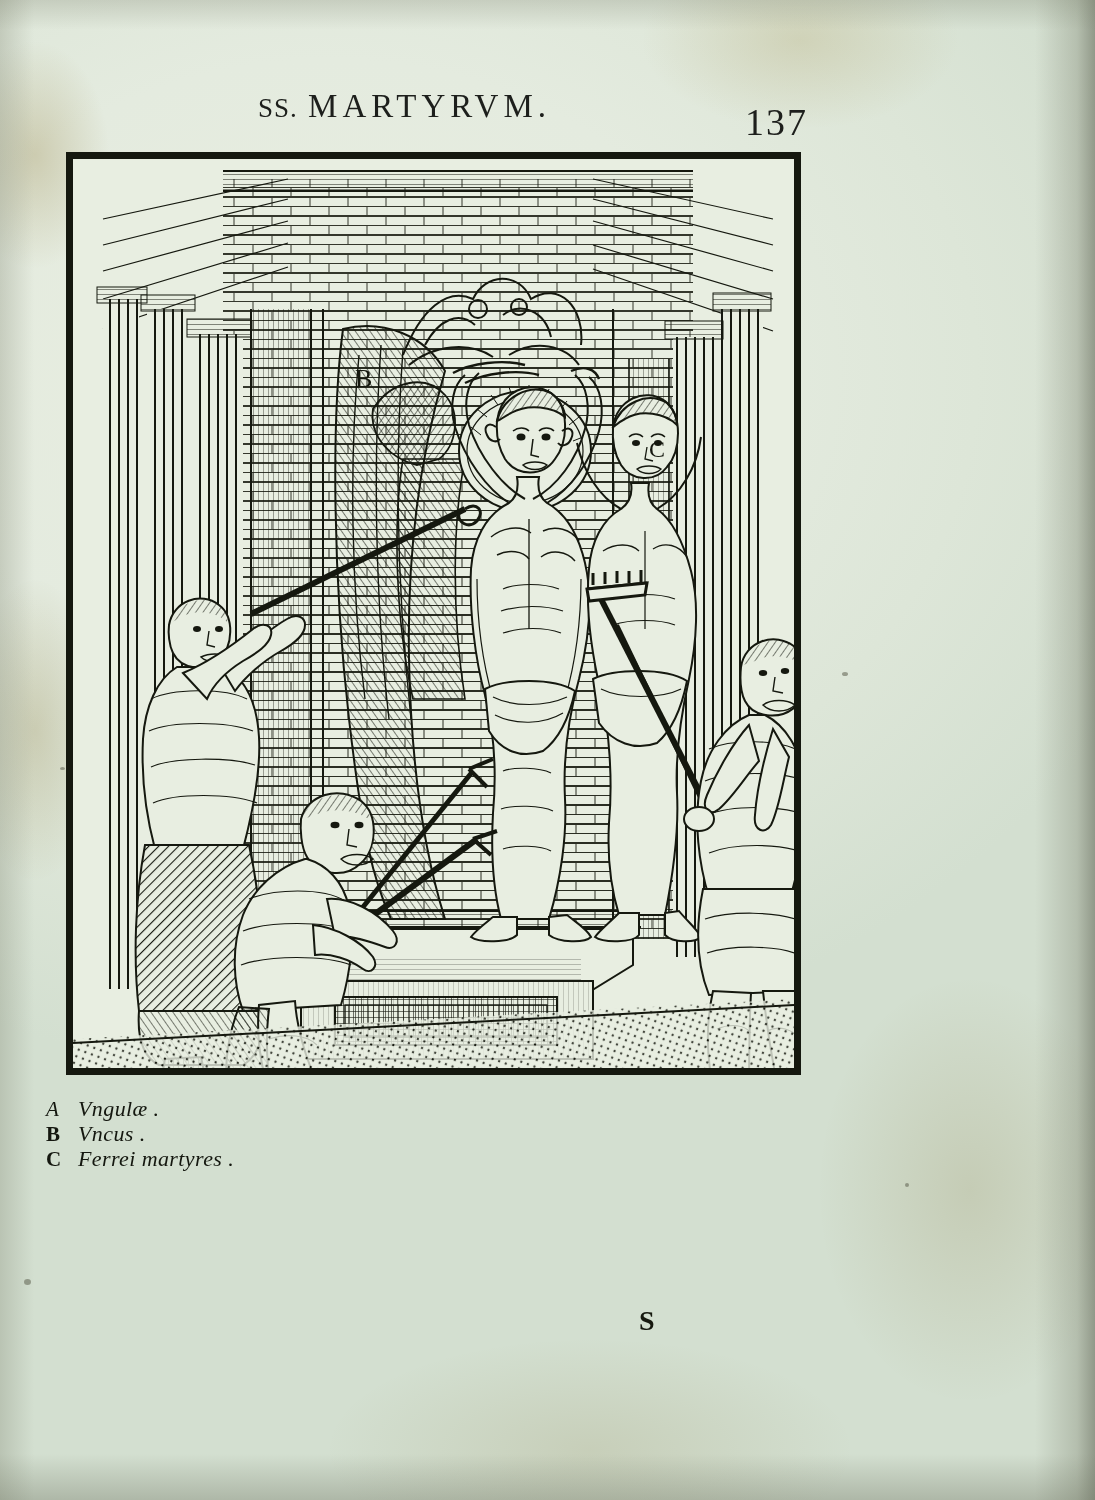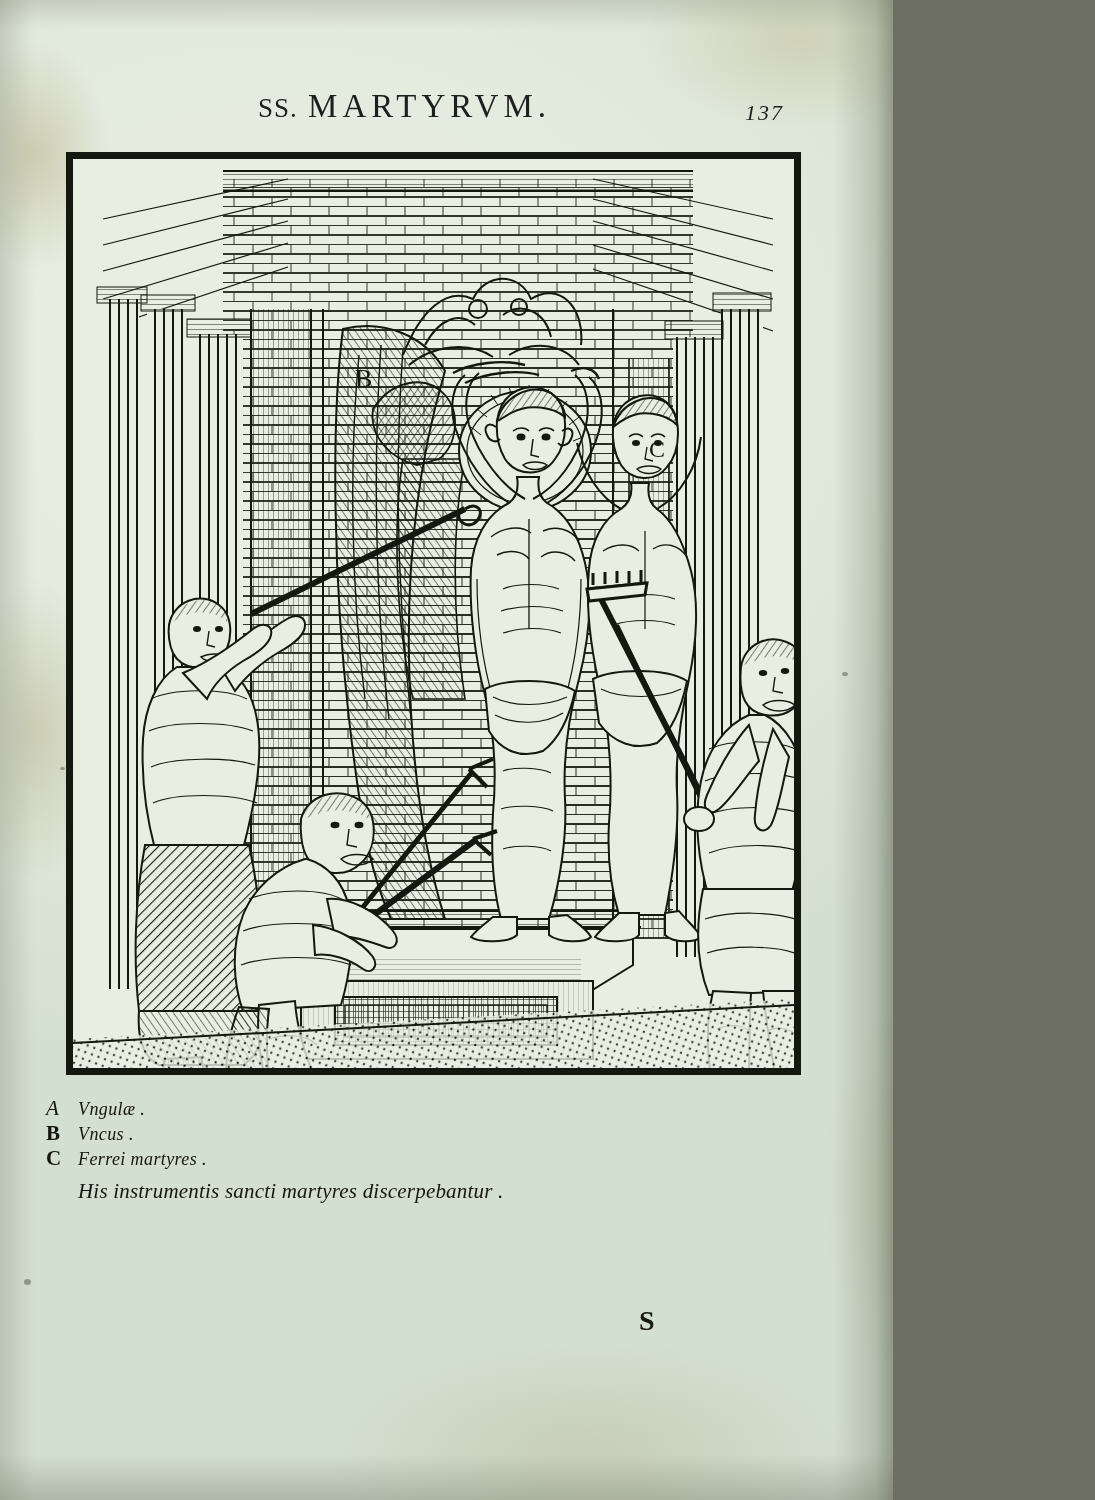--- a/index.html
+++ b/index.html
@@ -2,21 +2,21 @@
 <html><head>
 <meta charset="utf-8">
 <style>
   html, body {
     margin: 0;
     padding: 0;
     background: #6d6f63;
   }
   .page {
     position: relative;
-    width: 893px;
+    width: 1095px;
     height: 1500px;
     overflow: hidden;
     background:
       radial-gradient(ellipse 900px 700px at 30% 25%, #e9eee0 0%, #e4ebdf 45%, #dde6d8 72%, #d3dfd0 100%);
     font-family: "Liberation Serif", serif;
   }
   
   .paper-stain {
     position: absolute;
     border-radius: 50%;
@@ -57,24 +57,23 @@
     color: #1d1f1c;
     font-family: "Liberation Serif", serif;
     white-space: nowrap;
   }
   .running-head .sm { font-size: 27px; letter-spacing: 1px; }
   .running-head .big { font-size: 33px; letter-spacing: 5px; }
   .folio {
     position: absolute;
     top: 100px;
     left: 745px;
-    font-size: 22px;
+    font-size: 38px;
     color: #1d1f1c;
     letter-spacing: 2px;
-    font-style: italic;
   }
 
   
   .plate {
     position: absolute;
     left: 66px;
     top: 152px;
     width: 735px;
     height: 923px;
     border: 7px solid #15180f;
@@ -105,21 +104,21 @@
   }
   .legend-key {
     width: 38px;
     font-size: 21px;
     font-style: italic;
     text-align: left;
     padding-left: 6px;
     box-sizing: border-box;
   }
   .legend-text {
-    font-size: 18px;
+    font-size: 22px;
     letter-spacing: 0.4px;
   }
   .legend-sentence {
     margin-top: 8px;
     padding-left: 38px;
     font-size: 21px;
     letter-spacing: 0.2px;
   }
 
   .signature {
@@ -452,21 +451,20 @@
       <span class="legend-text">Vngulæ .</span>
     </div>
     <div class="legend-row">
       <span class="legend-key" style="font-style:normal;font-weight:bold;">B</span>
       <span class="legend-text">Vncus .</span>
     </div>
     <div class="legend-row">
       <span class="legend-key" style="font-style:normal;font-weight:bold;">C</span>
       <span class="legend-text">Ferrei martyres .</span>
     </div>
-    <div class="legend-sentence">His instrumentis sancti martyres discerpebantur .</div>
   </div>
 
   <div class="signature">S</div>
 
   <div class="edge-shadow-right"></div>
   <div class="edge-shadow-bottom"></div>
   <div class="edge-shadow-left"></div>
   <div class="edge-shadow-top"></div>
 </div>
 

